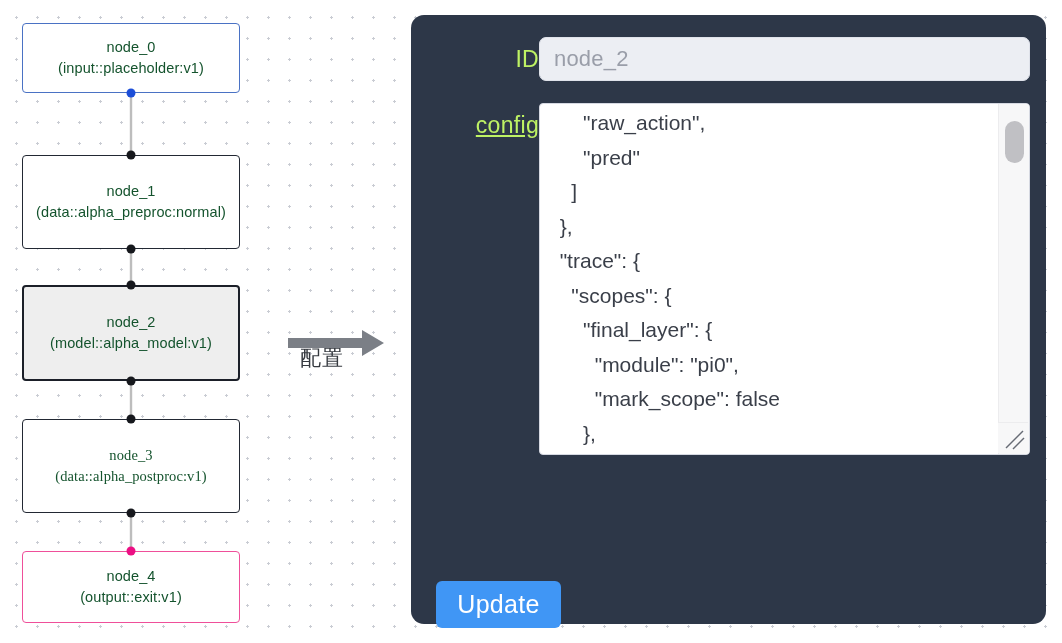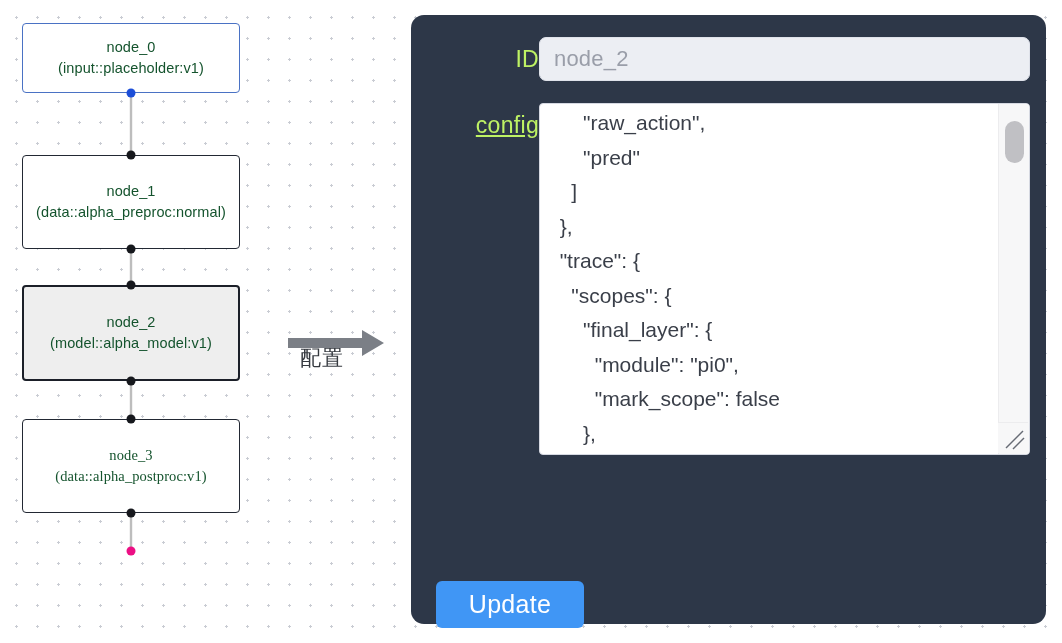--- a/index.html
+++ b/index.html
@@ -206,21 +206,21 @@
     height: 30px;
     background: #f7f7f8;
     border-top: 1px solid #ececee;
   }
   .ta-resize svg { display: block; }
 
   #update-button {
     position: absolute;
     left: 25px;
     top: 566px;
-    width: 148px;
+    width: 125px;
     height: 47px;
     background: #4096f5;
     border: none;
     border-radius: 6px;
     color: #ffffff;
     font-size: 25px;
     letter-spacing: .3px;
     font-family: "Liberation Sans", "DejaVu Sans", sans-serif;
     text-align: center;
     line-height: 47px;
@@ -262,20 +262,24 @@
     <div class="handle" style="left:131px; top:285px;"></div>
     <div class="handle" style="left:131px; top:381px;"></div>
 
     <div class="node" style="left:22px; top:419px; width:218px; height:94px;font-family:Liberation Serif, serif;">
       <span class="node-label">node_3
 (data::alpha_postproc:v1)</span>
     </div>
     <div class="handle" style="left:131px; top:419px;"></div>
     <div class="handle" style="left:131px; top:513px;"></div>
 
+    <div class="node output-node" style="left:22px; top:551px; width:218px; height:72px;">
+      <span class="node-label">node_4
+(output::exit:v1)</span>
+    </div>
     <div class="handle pink" style="left:131px; top:551px;"></div>
 
   </div>
 
   <div id="arrow-annotation">
     <div id="arrow-label">配置</div>
     <svg id="arrow-glyph" width="100" height="30" viewBox="0 0 100 30">
       <path d="M0 10 L74 10 L74 2 L96 15 L74 28 L74 20 L0 20 Z" fill="#7b7f86"></path>
     </svg>
   </div>

